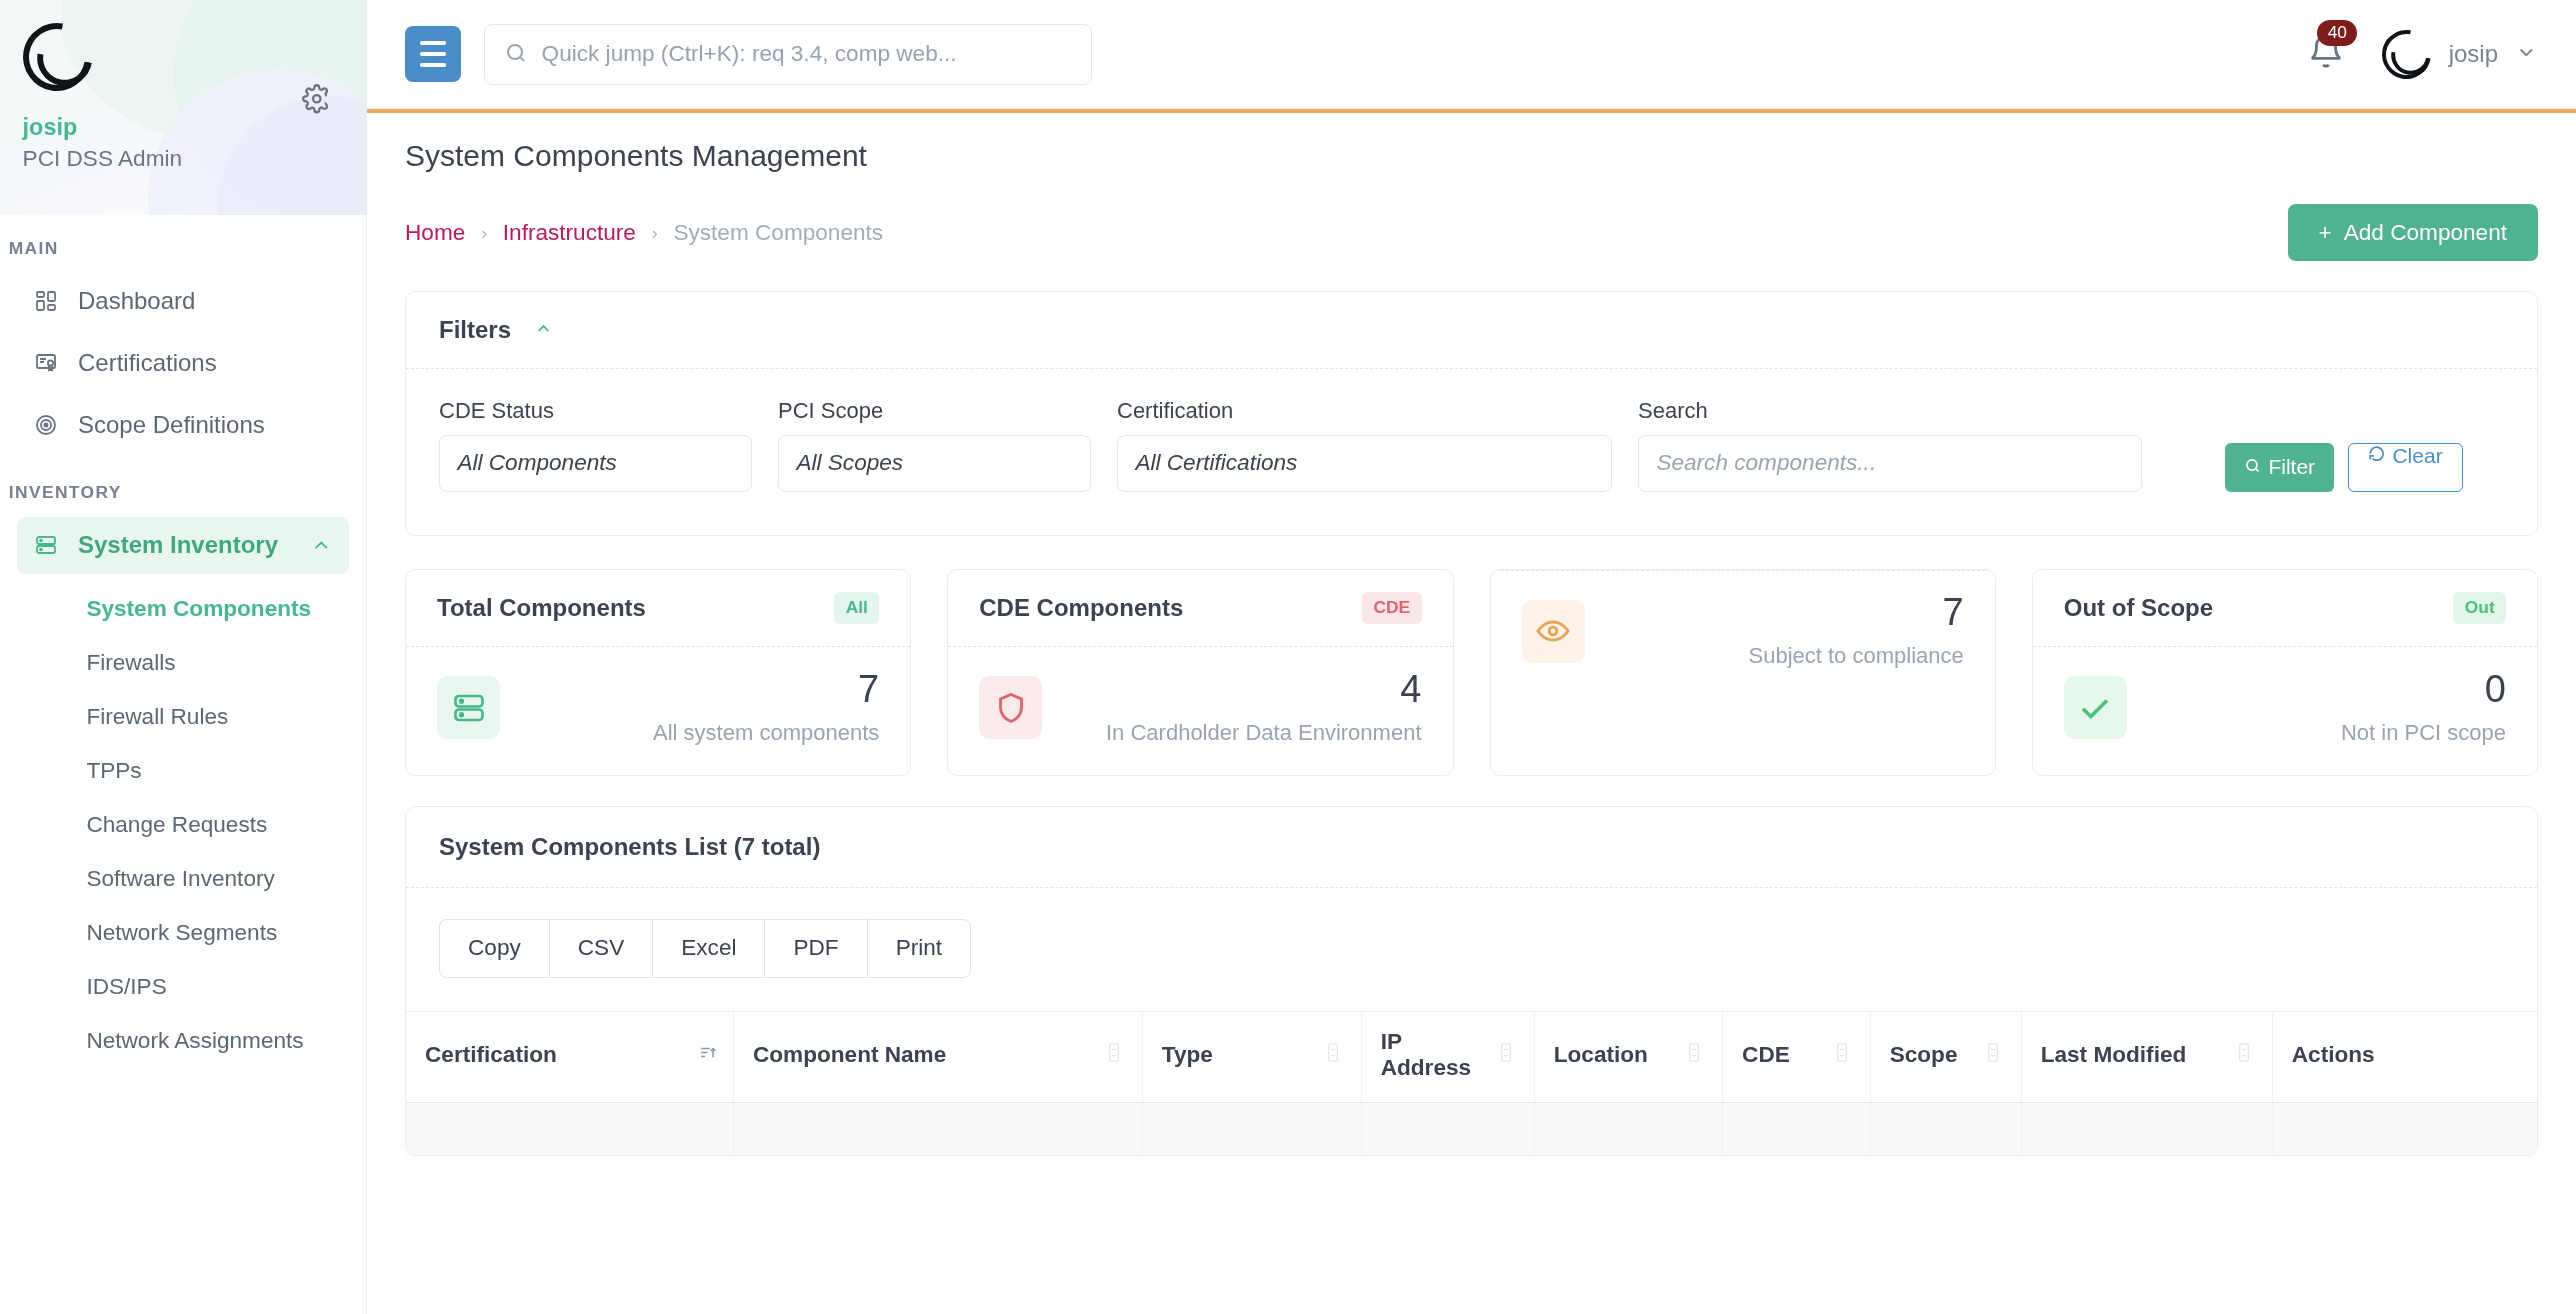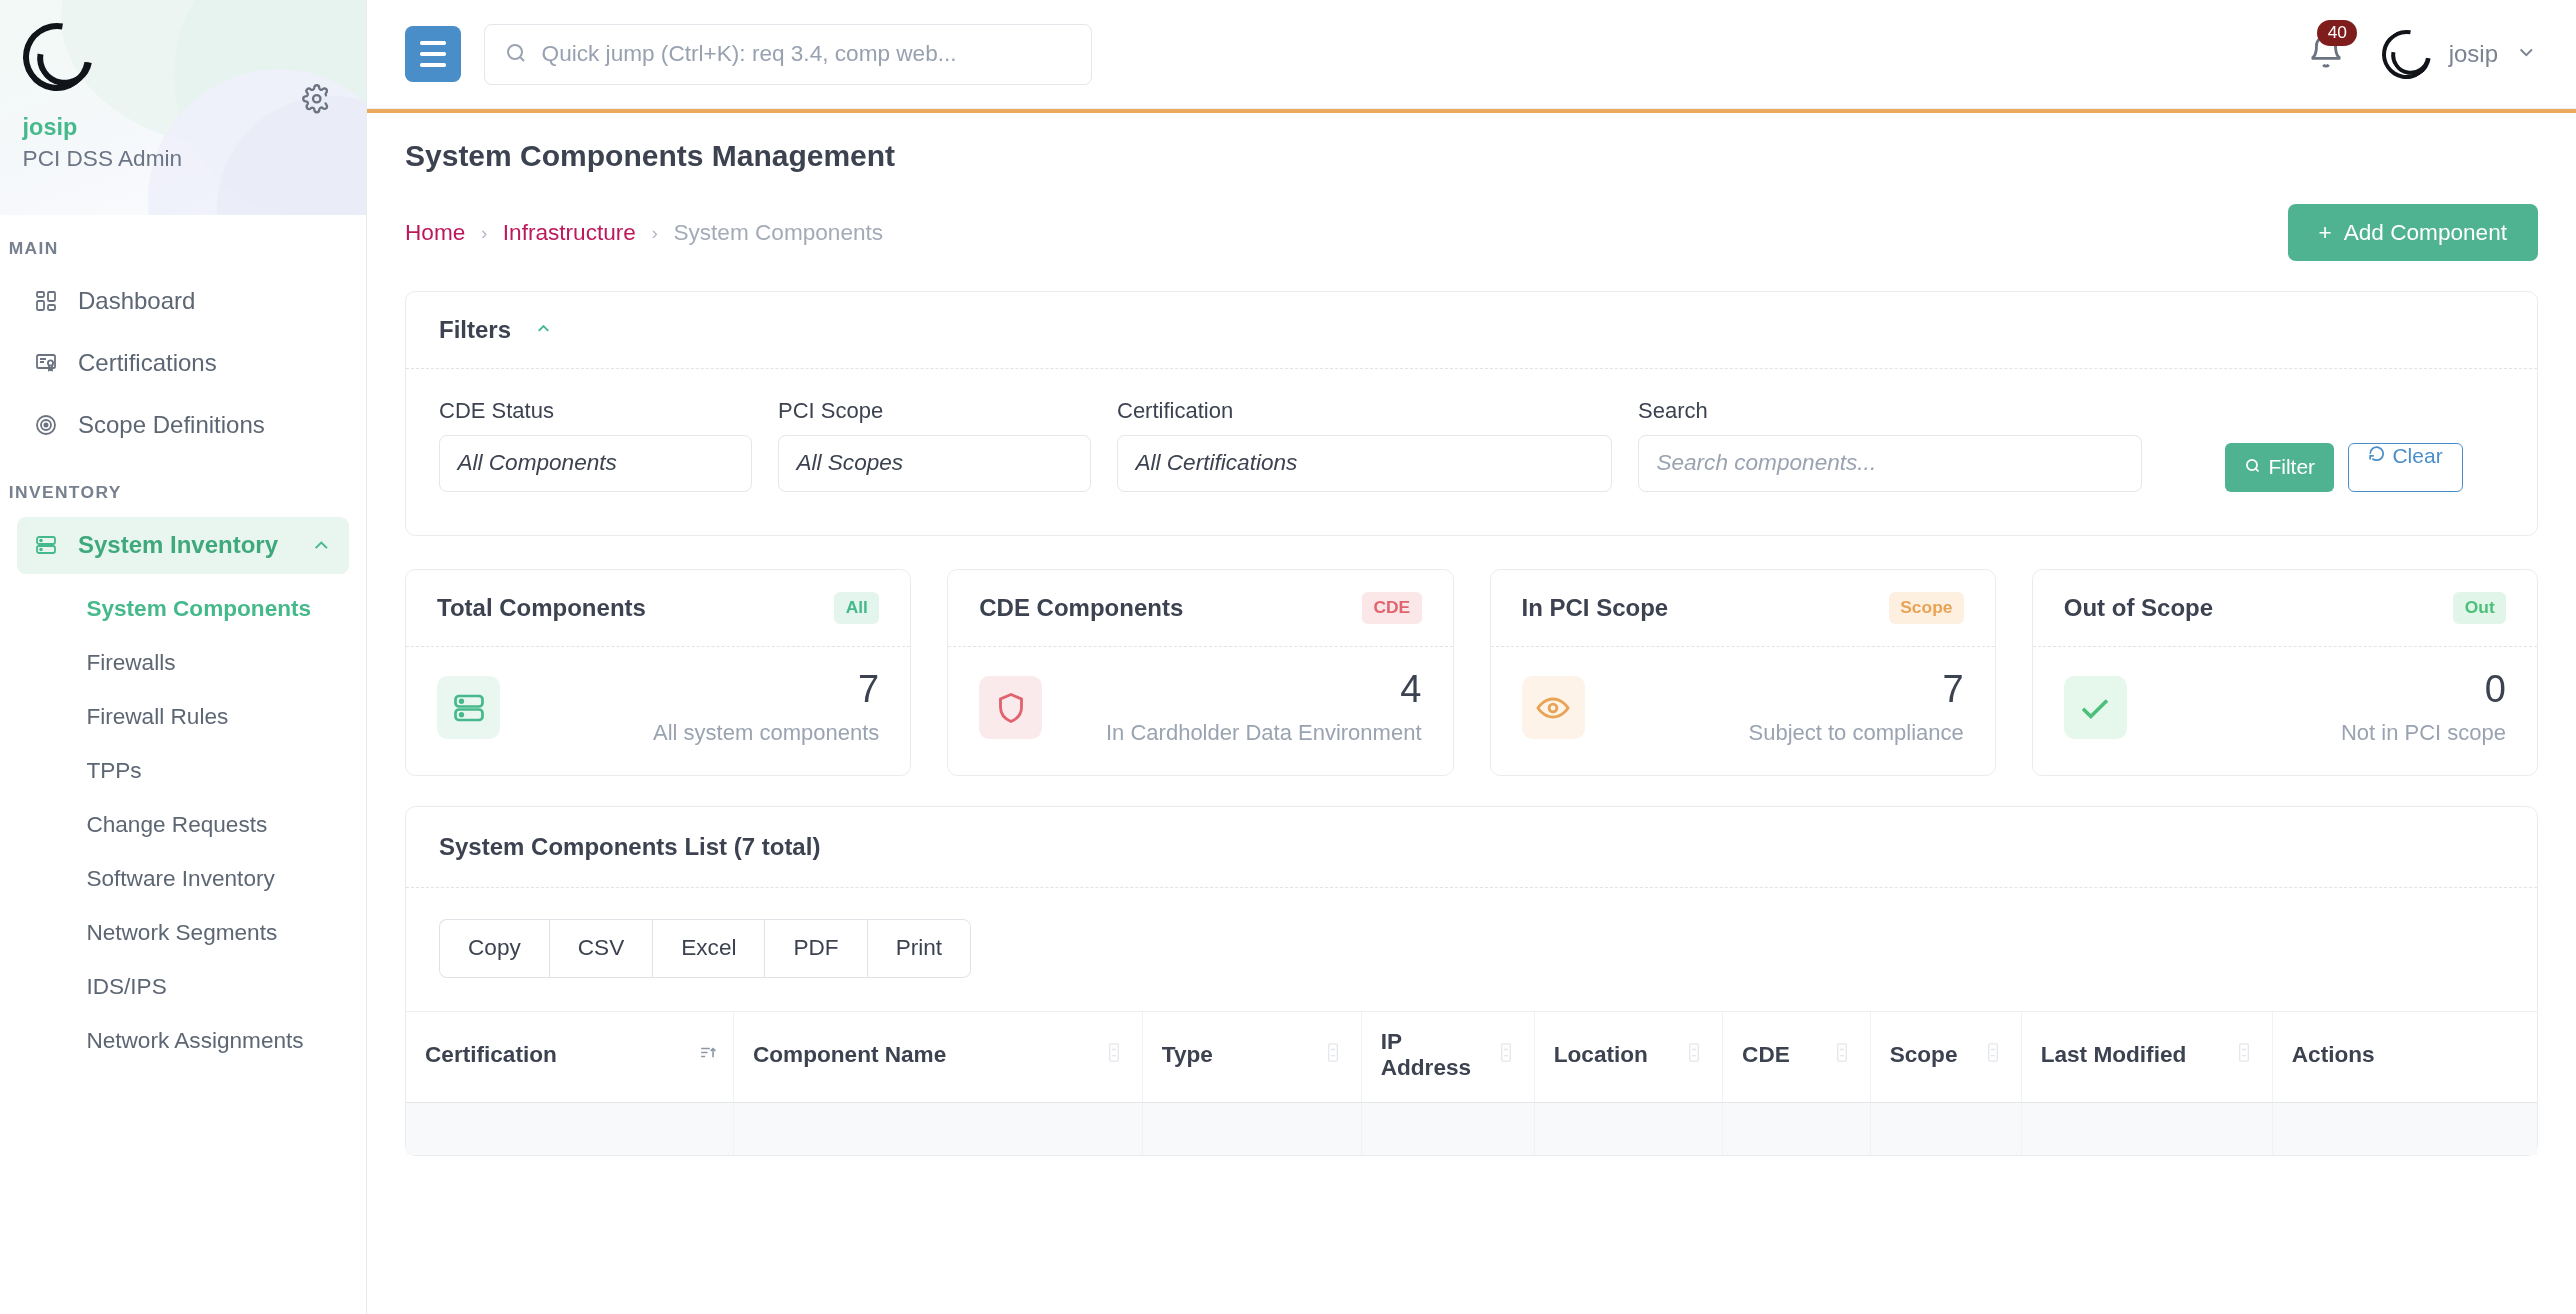--- a/index.html
+++ b/index.html
@@ -118,21 +118,21 @@
   .avatar::after {
     content: ""; position: absolute; left: 4.3px; top: 4.3px;
     width: 31px; height: 31px; border-radius: 50%;
     border: 4.3px solid #111418; border-top-color: transparent; border-right-color: transparent;
   }
   .user-name { font-size: 24px; color: #7b8391; }
 
   .accentbar { height: 4.3px; background: #eaa95c; }
 
   .content { padding: 26px 38px 0 38px; }
-  .page-title { font-size: 30px; font-weight: 700; color: #3c4250; }
+  .page-title { font-size: 30px; font-weight: 400; color: #3c4250; }
   .crumb-row { display: flex; align-items: center; justify-content: space-between; margin-top: 31px; }
   .crumbs { display: flex; align-items: center; gap: 15.6px; font-size: 22.6px; }
   .crumbs a { color: #be185d; text-decoration: none; cursor: pointer; }
   .crumbs .sep { color: #b3bac4; font-size: 19px; }
   .crumbs .cur { color: #a3abb7; }
   .add-btn {
     background: #4fb391; color: #fff; border: none; border-radius: 7.8px;
     height: 57px; padding: 0 31px; font-size: 22.6px; cursor: pointer;
     font-family: "Liberation Sans", sans-serif; display: flex; align-items: center; gap: 12px;
   }
@@ -471,24 +471,20 @@
               </svg>
             </span>
             <span class="stat-right">
               <span class="stat-num" style="display:block">4</span>
               <span class="stat-sub" style="display:block">In Cardholder Data Environment</span>
             </span>
           </div>
         </div>
 
         <div class="stat">
-          <div class="stat-head">
-            <span class="stat-title">In PCI Scope</span>
-            <span class="chip scope">Scope</span>
-          </div>
           <div class="dash-div"></div>
           <div class="stat-body">
             <span class="stat-ico scope">
               <svg width="36" height="36" viewBox="0 0 24 24" fill="none" stroke="#e8a354" stroke-width="1.9">
                 <path d="M2 12s3.6-6 10-6 10 6 10 6-3.6 6-10 6-10-6-10-6z"></path>
                   <circle cx="12" cy="12" r="2.6"></circle>
               </svg>
             </span>
             <span class="stat-right">
               <span class="stat-num" style="display:block">7</span>

